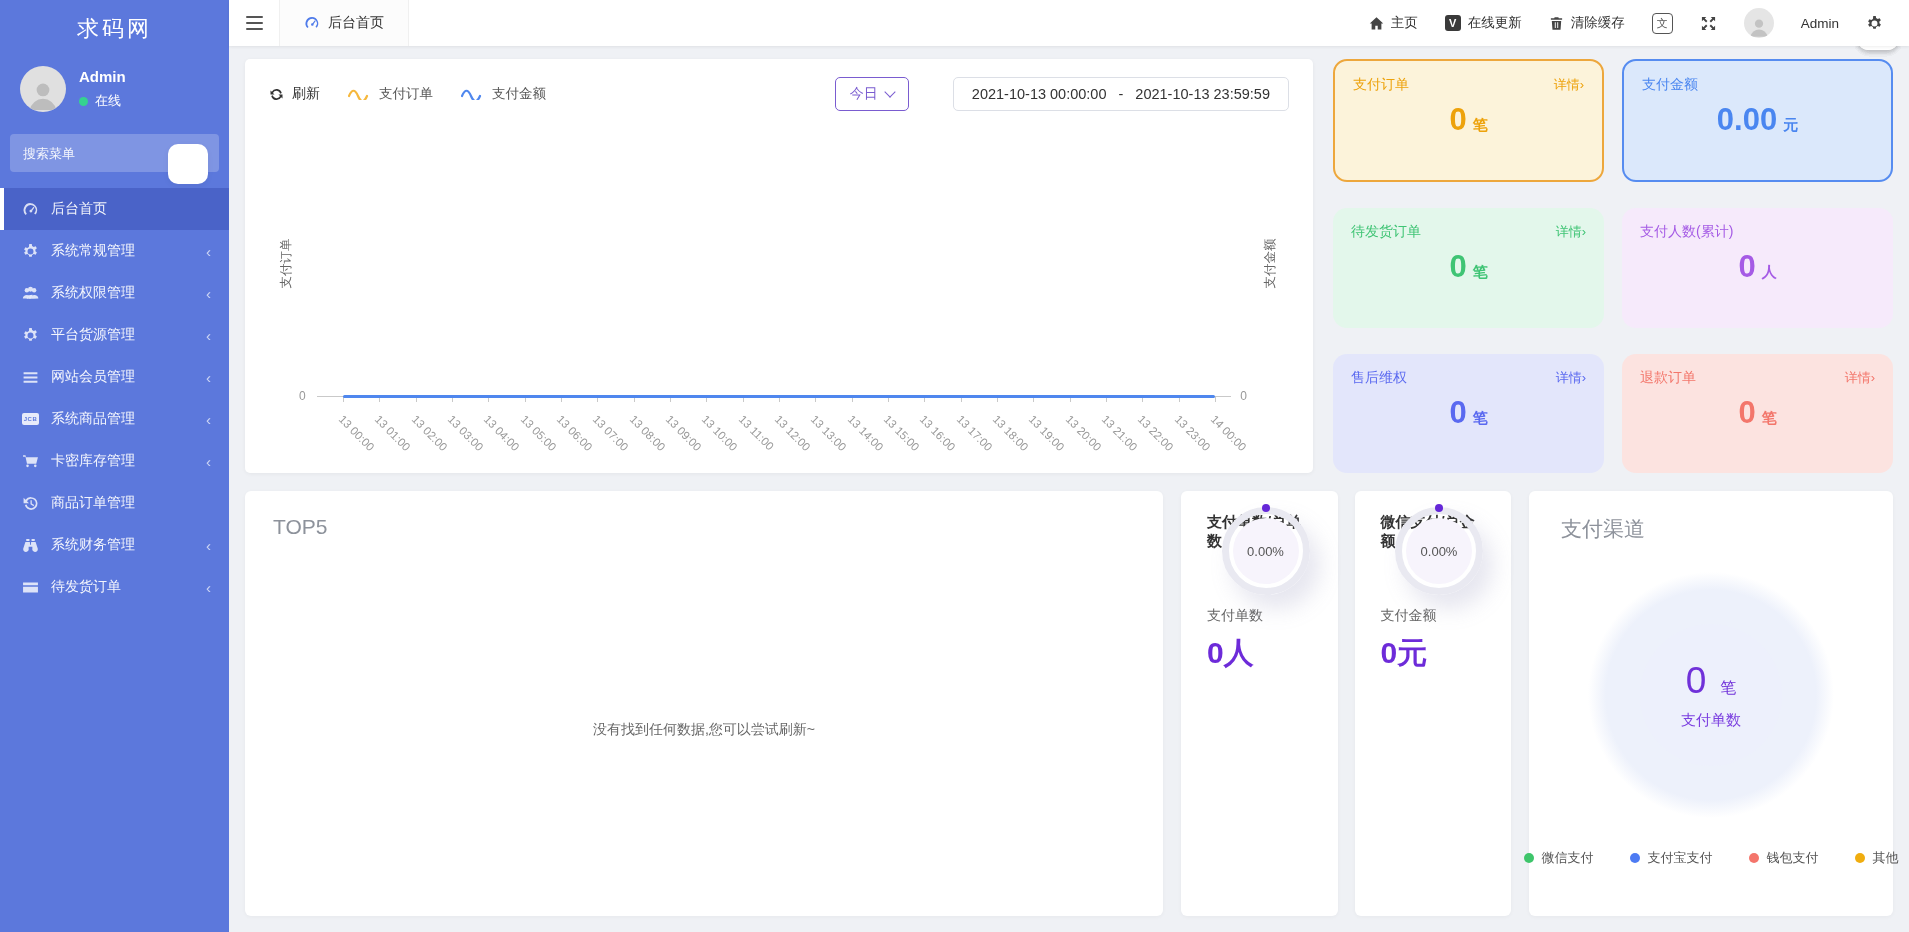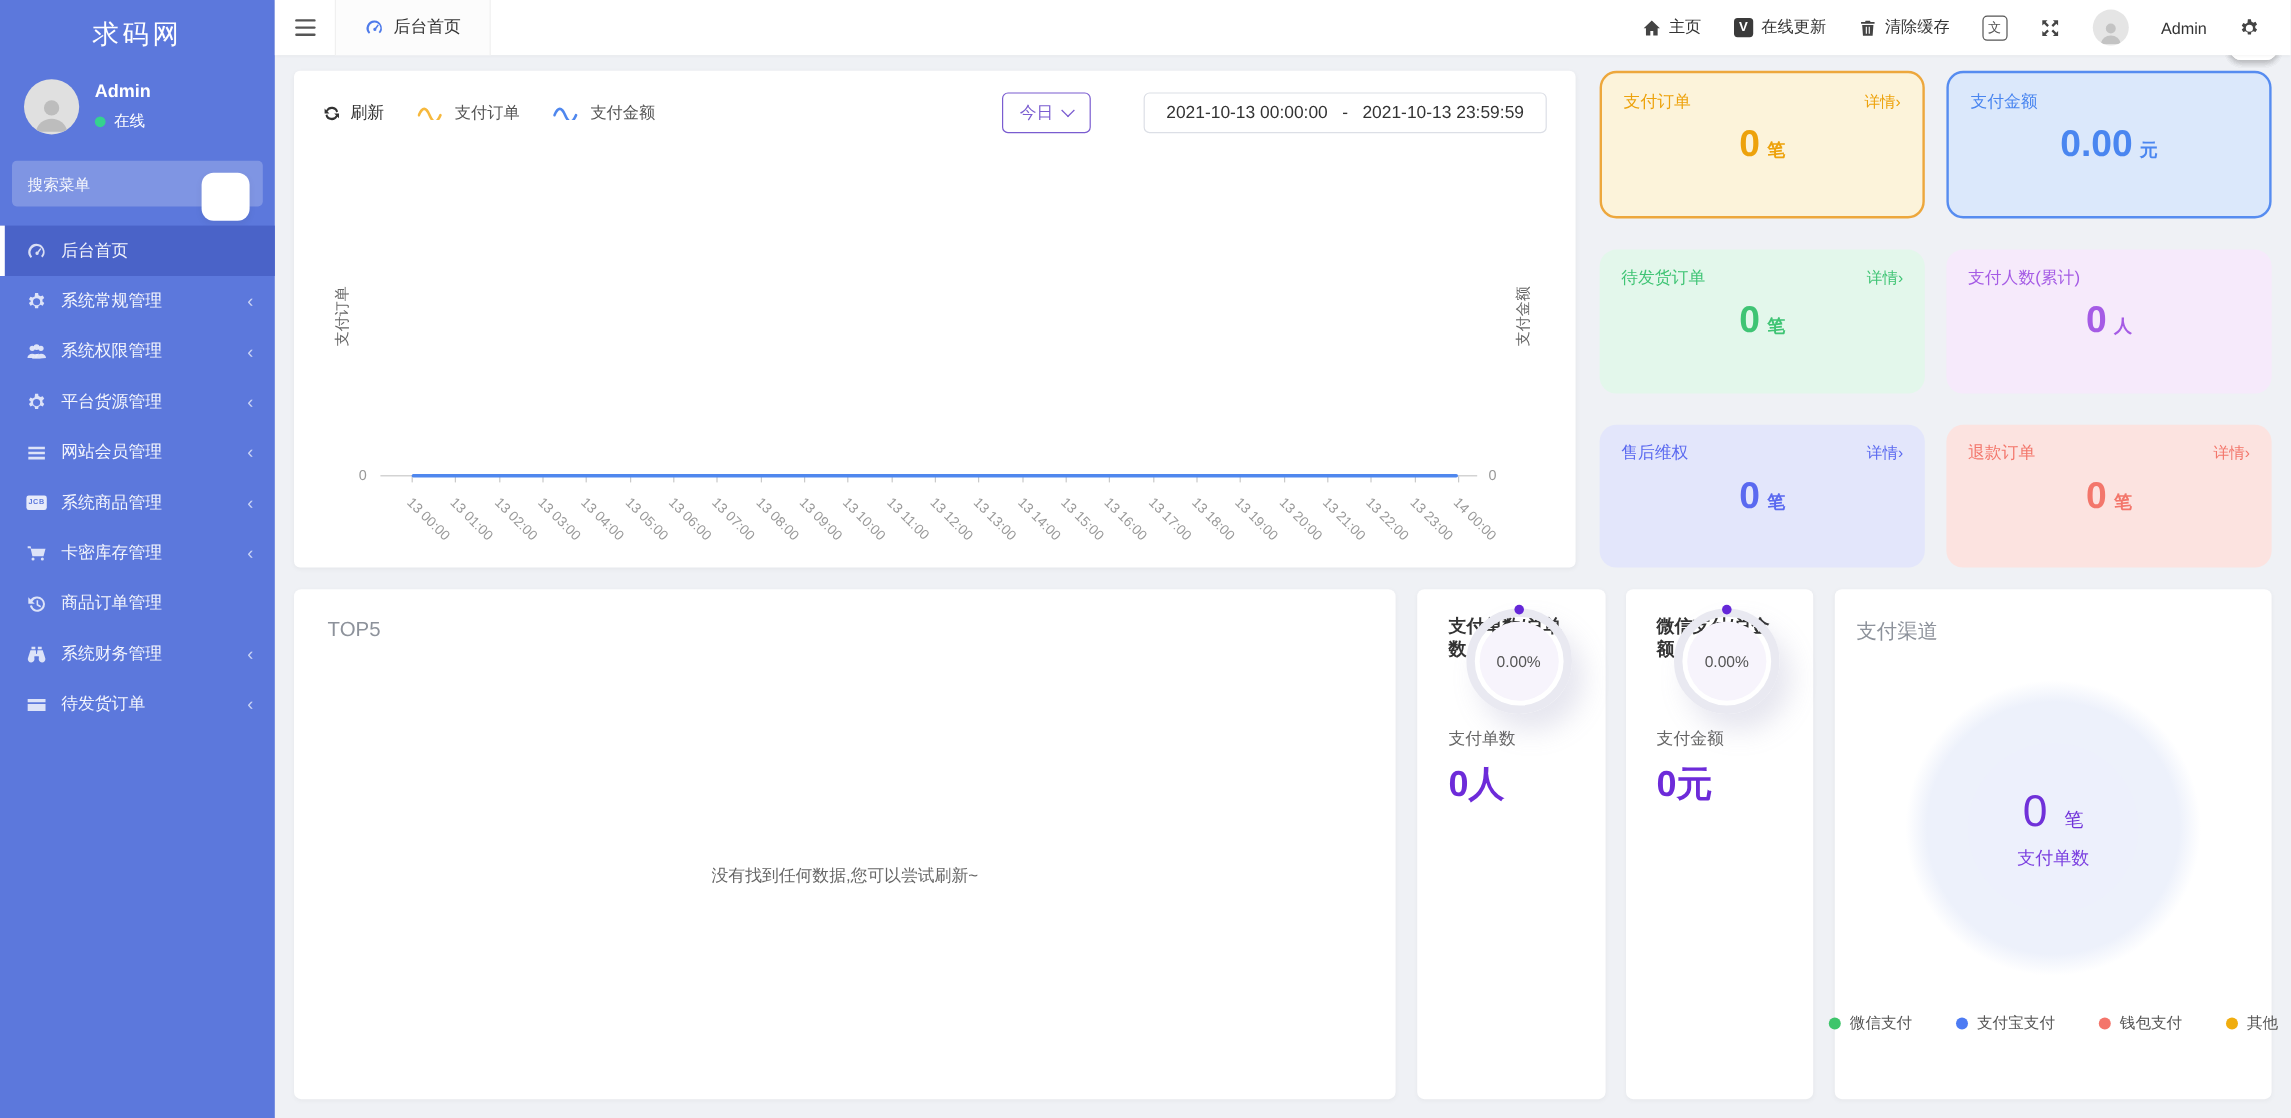--- a/index.html
+++ b/index.html
@@ -91,34 +91,34 @@
   .st-blue{background:#dbe8fb;border:2px solid #568cf0;color:#4a86f0}
   .st-green{background:#e3f7eb;color:#3fc474}
   .st-purple{background:#f6eafb;color:#a55be5}
   .st-indigo{background:#e3e6fb;color:#5a69f0}
   .st-red{background:#fce3e0;color:#f3766b}
 
   
   .row2{display:flex;gap:18px;flex:1;margin-bottom:16px;min-height:0}
   .card{background:#fff;border-radius:6px;box-shadow:0 1px 4px rgba(0,0,0,.04)}
   .top5{flex:1;padding:24px 28px;position:relative;box-sizing:border-box}
-  .panel-title{font-size:17px;color:#8d929b}
+  .panel-title{font-size:21px;color:#8d929b}
   .top5-empty{position:absolute;top:54%;left:0;right:0;text-align:center;color:#666;font-size:14px}
 
   .gauges{width:330px;display:flex;flex-direction:row;gap:17px;flex-shrink:0}
   .gcard{flex:1;padding:22px 26px;position:relative;box-sizing:border-box}
   .g-title{font-weight:bold;font-size:15px;color:#333}
   .g-ring{position:absolute;right:28px;top:16px;width:88px;height:88px}
   .g-ring .ring{width:100%;height:100%;border-radius:50%;border:7px solid #e9e9f1;box-sizing:border-box;box-shadow:10px 14px 22px rgba(140,140,180,.22)}
   .g-in{position:absolute;inset:11px;border-radius:50%;background:#f7f4fc;display:flex;align-items:center;justify-content:center;font-size:13px;color:#555}
   .g-dot{position:absolute;top:-3px;left:50%;margin-left:-4px;width:8px;height:8px;border-radius:50%;background:#6527d8}
   .g-label{margin-top:56px;font-size:14px;color:#666}
   .g-value{margin-top:8px;font-size:30px;font-weight:bold;color:#6d2bd9}
 
-  .channels{width:364px;padding:24px 18px;box-sizing:border-box;display:flex;flex-direction:column;align-items:center;flex-shrink:0}
+  .channels{width:364px;padding:24px 32px;box-sizing:border-box;display:flex;flex-direction:column;align-items:center;flex-shrink:0}
   .ch-title{align-self:flex-start}
   .donut{width:300px;height:300px;border-radius:50%;margin-top:2px;display:flex;align-items:center;justify-content:center;
          background:radial-gradient(closest-side,#ffffff 0 46%,#edf1fb 47% 70%,rgba(237,241,251,0) 82%)}
   .d-center{width:142px;height:142px;border-radius:50%;background:#edf0fc;display:flex;flex-direction:column;align-items:center;justify-content:center;gap:9px}
   .d-val{display:flex;align-items:baseline;gap:14px}
   .d-val b{font-size:37px;color:#7031d9;font-weight:500}
   .d-val span{font-size:16px;color:#7031d9}
   .d-label{font-size:15px;color:#7b3fe0}
   .ch-legend{display:flex;gap:36px;margin-top:4px}
   .ch-leg-item{display:flex;align-items:center;gap:8px;font-size:13px;color:#555;cursor:pointer;white-space:nowrap}

